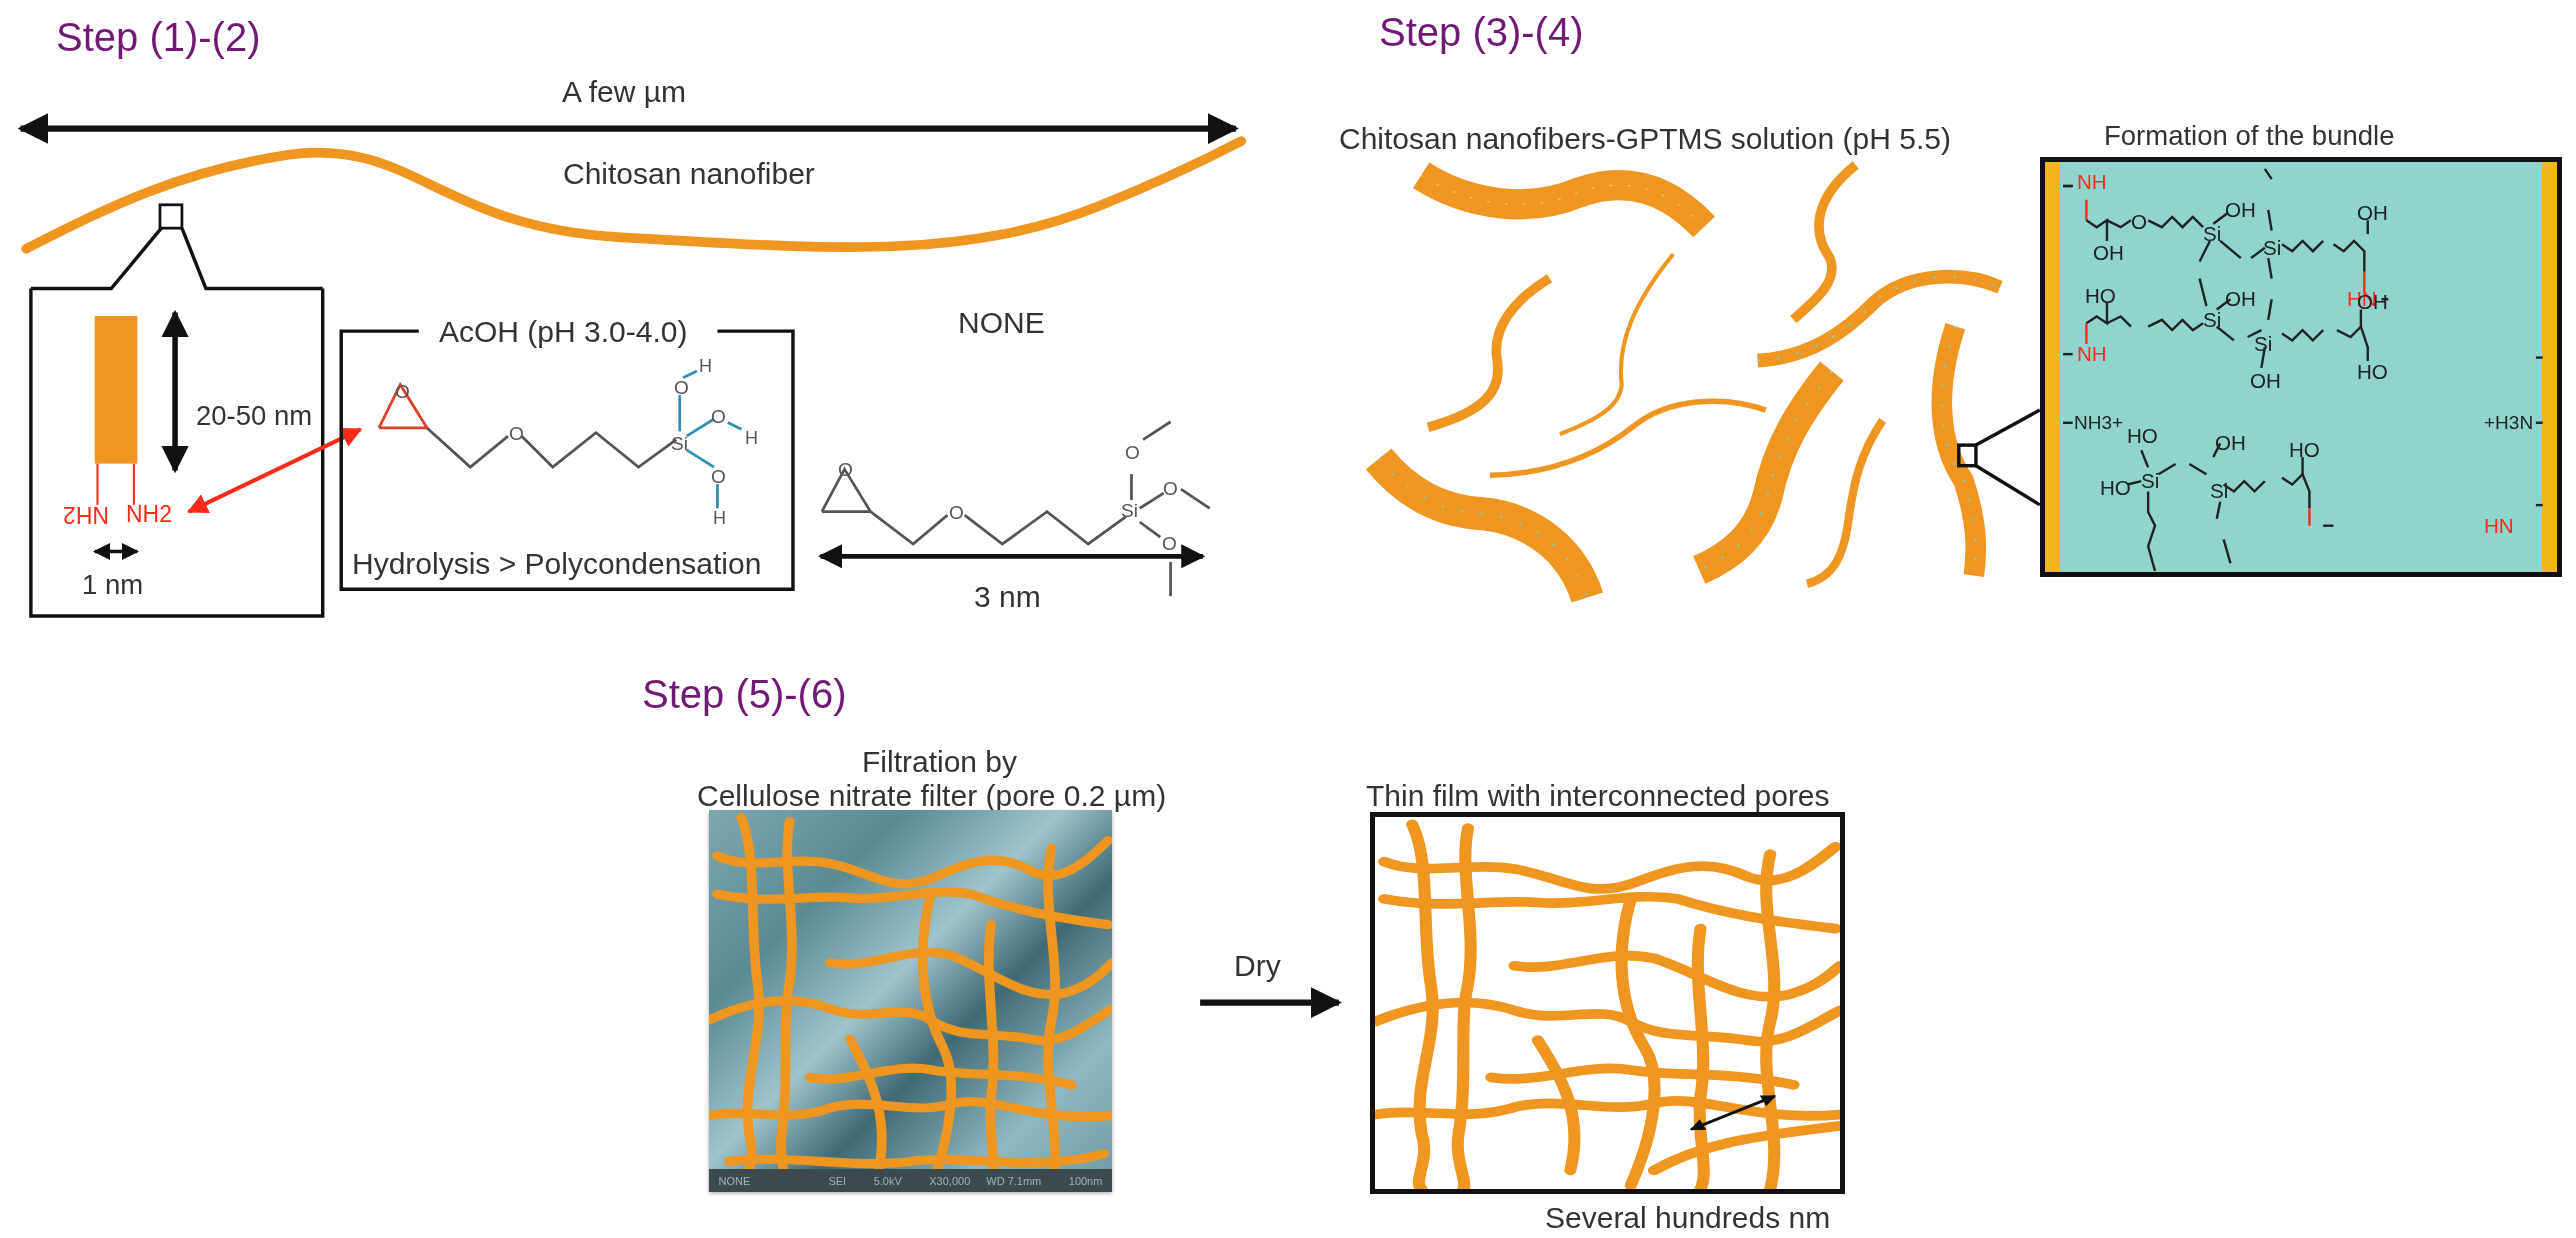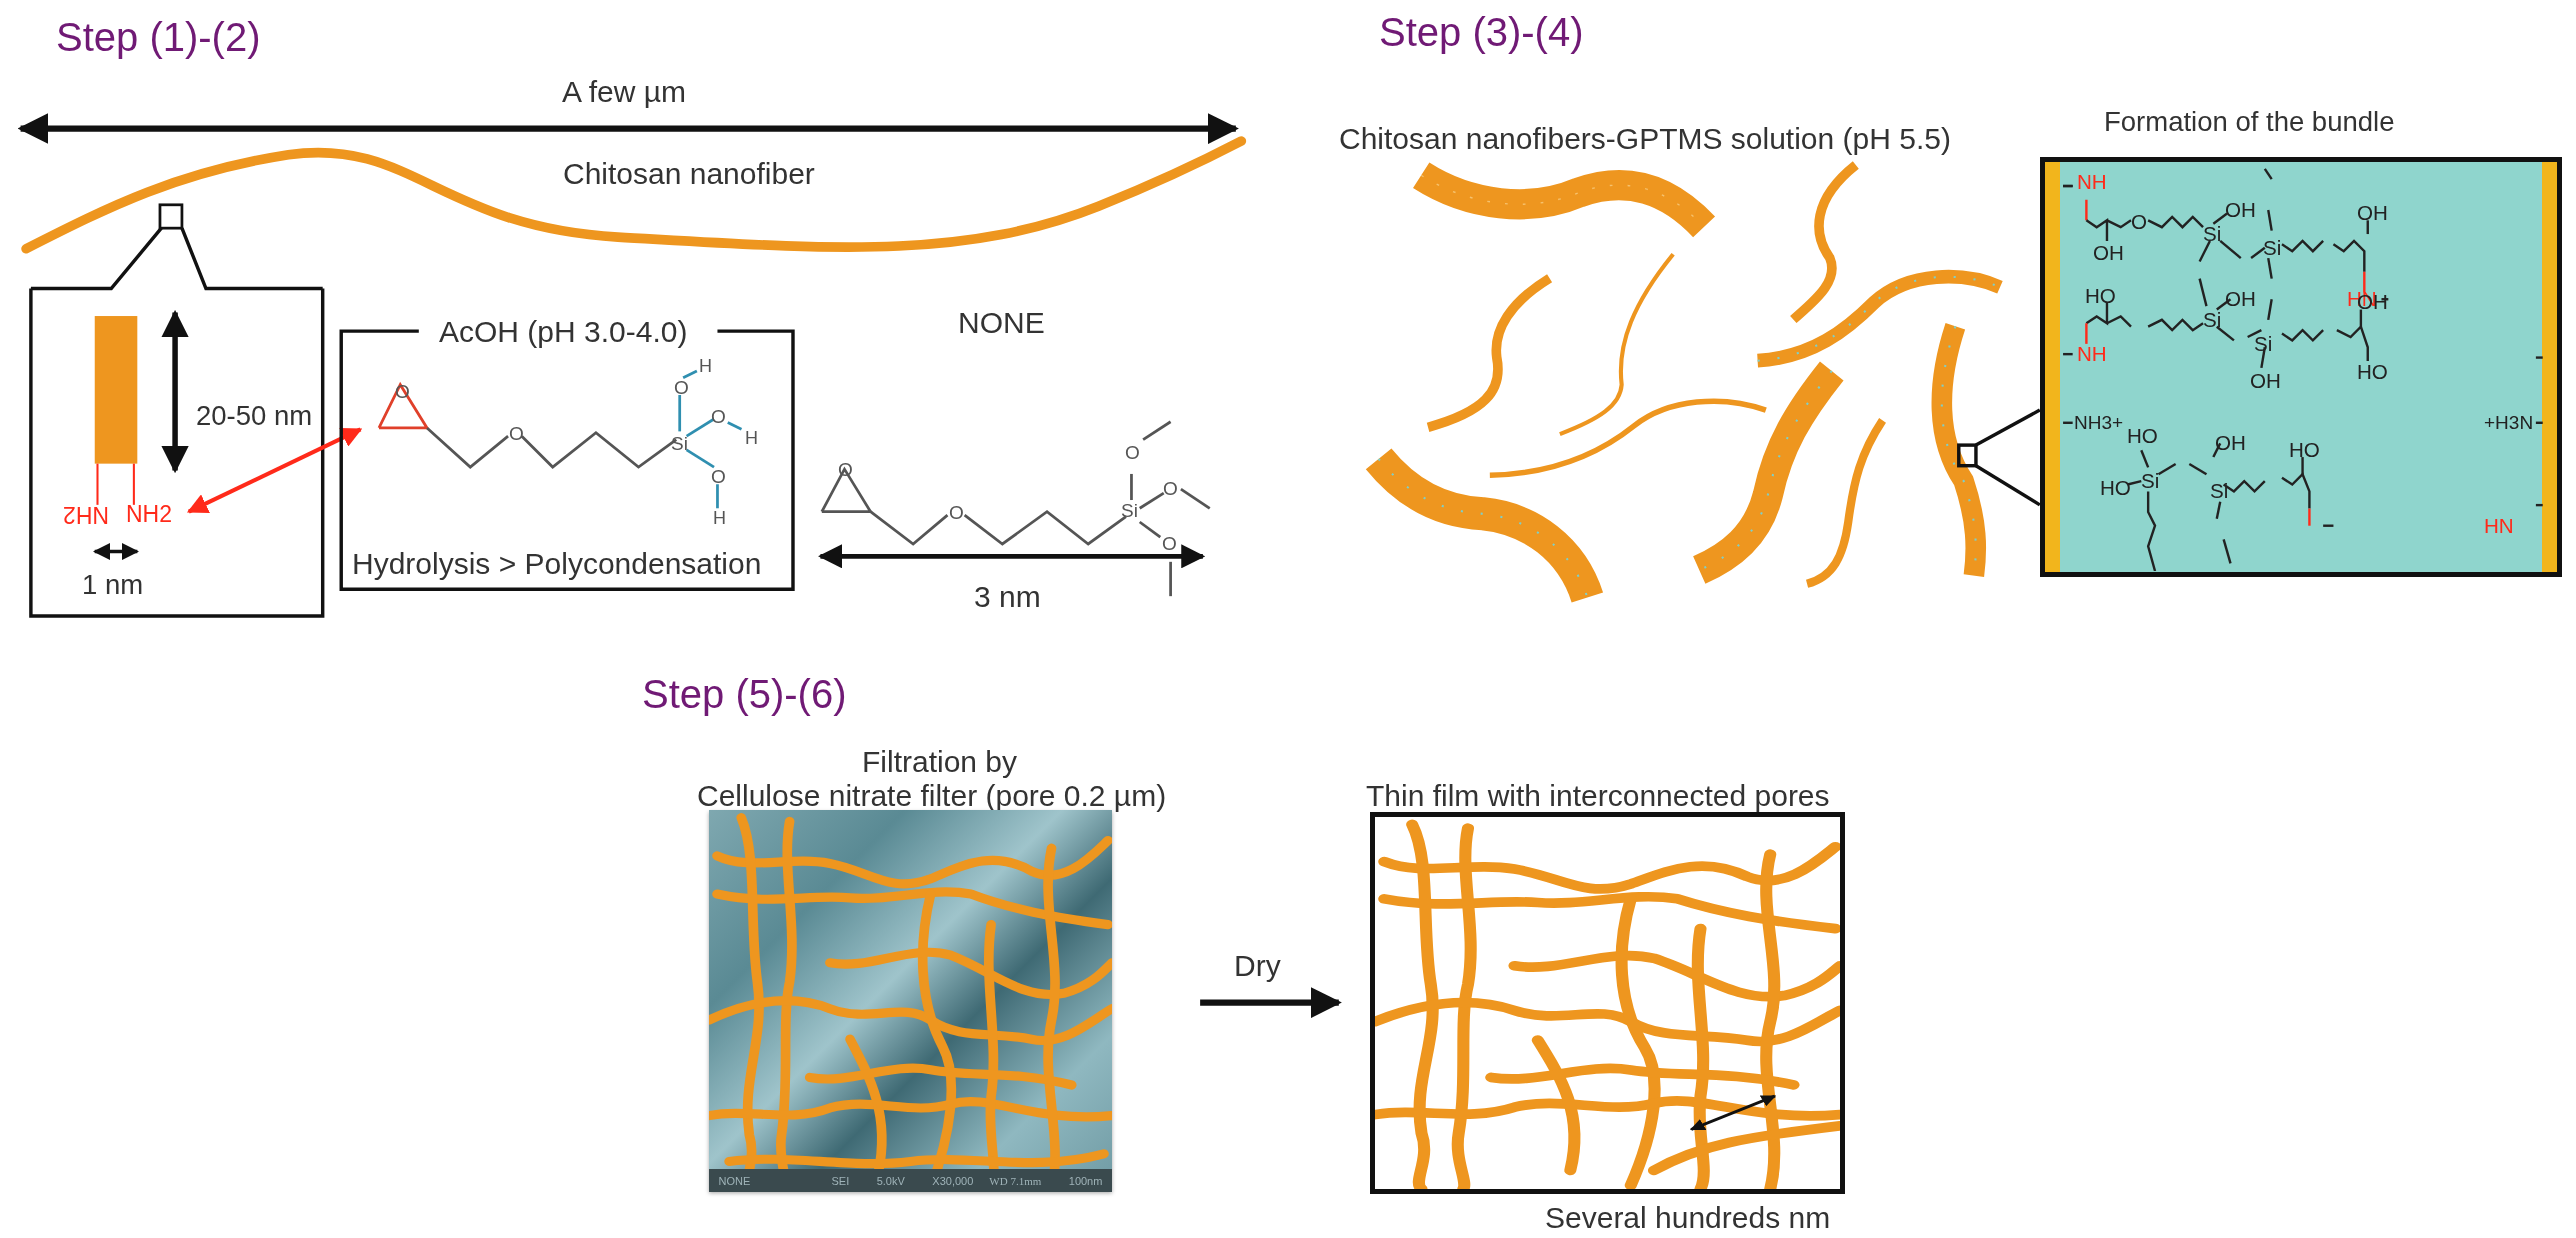--- a/index.html
+++ b/index.html
@@ -117,21 +117,21 @@
 <div class="txt lbl" style="left:974px;top:582px;">3 nm</div>
 <div class="txt" style="left:838px;top:460px;font-size:19px;color:#555;">O</div>
 <div class="txt" style="left:949px;top:503px;font-size:19px;color:#555;">O</div>
 <div class="txt" style="left:1121px;top:501px;font-size:19px;color:#555;">Si</div>
 <div class="txt" style="left:1125px;top:443px;font-size:19px;color:#555;">O</div>
 <div class="txt" style="left:1163px;top:479px;font-size:19px;color:#555;">O</div>
 <div class="txt" style="left:1162px;top:534px;font-size:19px;color:#555;">O</div>
 
 <div class="txt step" style="left:1379px;top:12.4px;">Step (3)-(4)</div>
 <div class="txt lbl" style="left:1339px;top:124px;">Chitosan nanofibers-GPTMS solution (pH 5.5)</div>
-<div class="txt lbl-sm" style="left:2104px;top:108px;">Formation of the bundle</div>
+<div class="txt lbl-sm" style="left:2104px;top:122px;">Formation of the bundle</div>
 
 <svg class="layer" width="2576" height="1239" viewBox="0 0 3752 1804">
   <g fill="none" stroke-linecap="butt">
 
     <g>
       <path d="M2070,255 C2140,300 2230,310 2300,280 C2370,255 2430,275 2482,330" stroke="#ee961f" stroke-width="44"></path>
       <path d="M2070,255 C2140,300 2230,310 2300,280 C2370,255 2430,275 2482,330" stroke="#f6c26e" stroke-width="2" stroke-dasharray="4 22"></path>
     </g>
     <path d="M2703,240 C2640,290 2640,340 2665,375 C2680,410 2640,440 2612,465" stroke="#ee961f" stroke-width="14"></path>
     <path d="M2257,405 C2200,440 2175,480 2180,520 C2190,570 2160,600 2080,622" stroke="#ee961f" stroke-width="14"></path>
@@ -269,21 +269,21 @@
       <path d="M85,10 C82,25 88,40 85,55 C82,70 88,85 85,100"></path>
       <path d="M25,70 C35,72 45,66 55,68 C65,70 75,68 90,72"></path>
       <path d="M5,92 C20,90 35,94 50,92 C65,90 80,95 98,90"></path>
     </g>
   </svg>
   <div class="sem-bar">
     <span>NONE</span>
     <span style="margin-left:auto;margin-right:27.5px;">SEI</span>
     <span style="margin-right:27.5px;">5.0kV</span>
     <span style="margin-right:16px;">X30,000</span>
-    <span style="margin-right:27.5px;font-family:Liberation Serif, serif;">WD 7.1mm</span>
+    <span style="margin-right:27.5px;">WD 7.1mm</span>
     <span>100nm</span>
   </div>
 </div>
 
 <div class="film">
   <svg class="net" viewBox="0 0 100 100" preserveAspectRatio="none">
     <defs>
       <marker id="ahSmall" viewBox="0 0 10 10" refX="9" refY="5" markerWidth="4" markerHeight="4" orient="auto-start-reverse">
         <path d="M0,0 L10,5 L0,10 z" fill="#111"></path>
       </marker>

